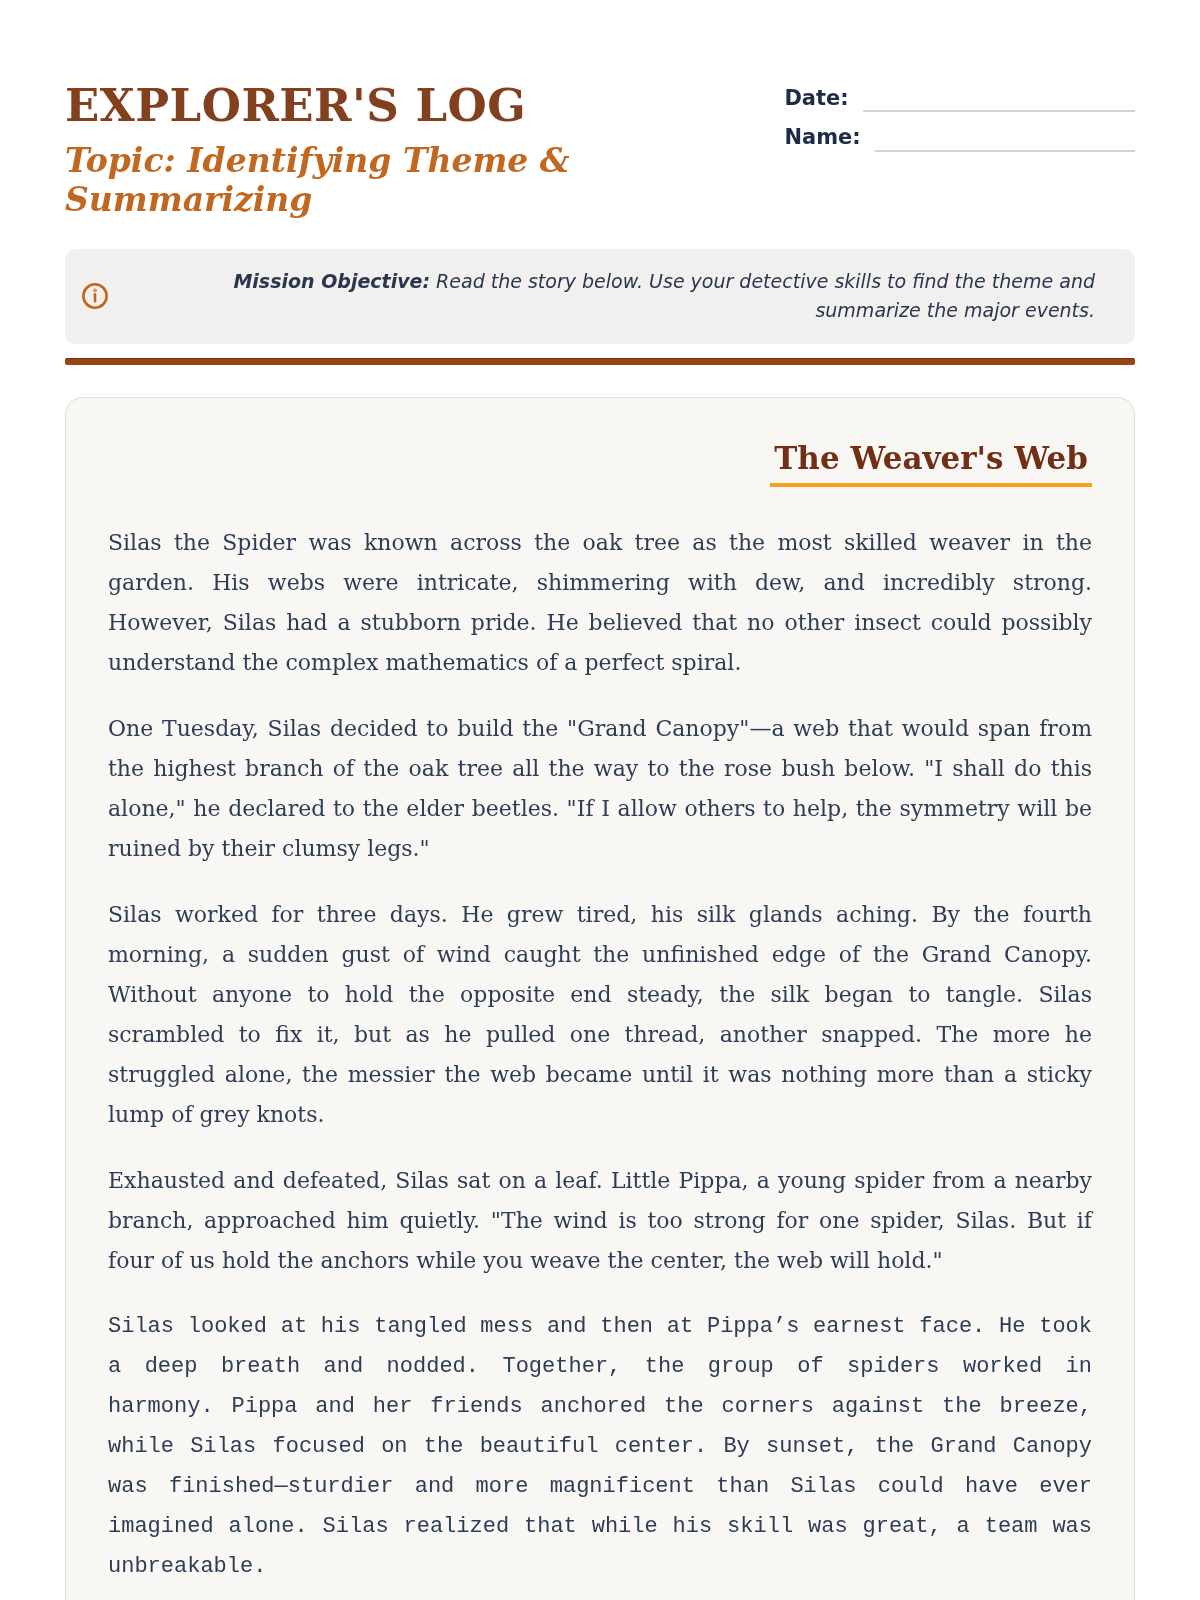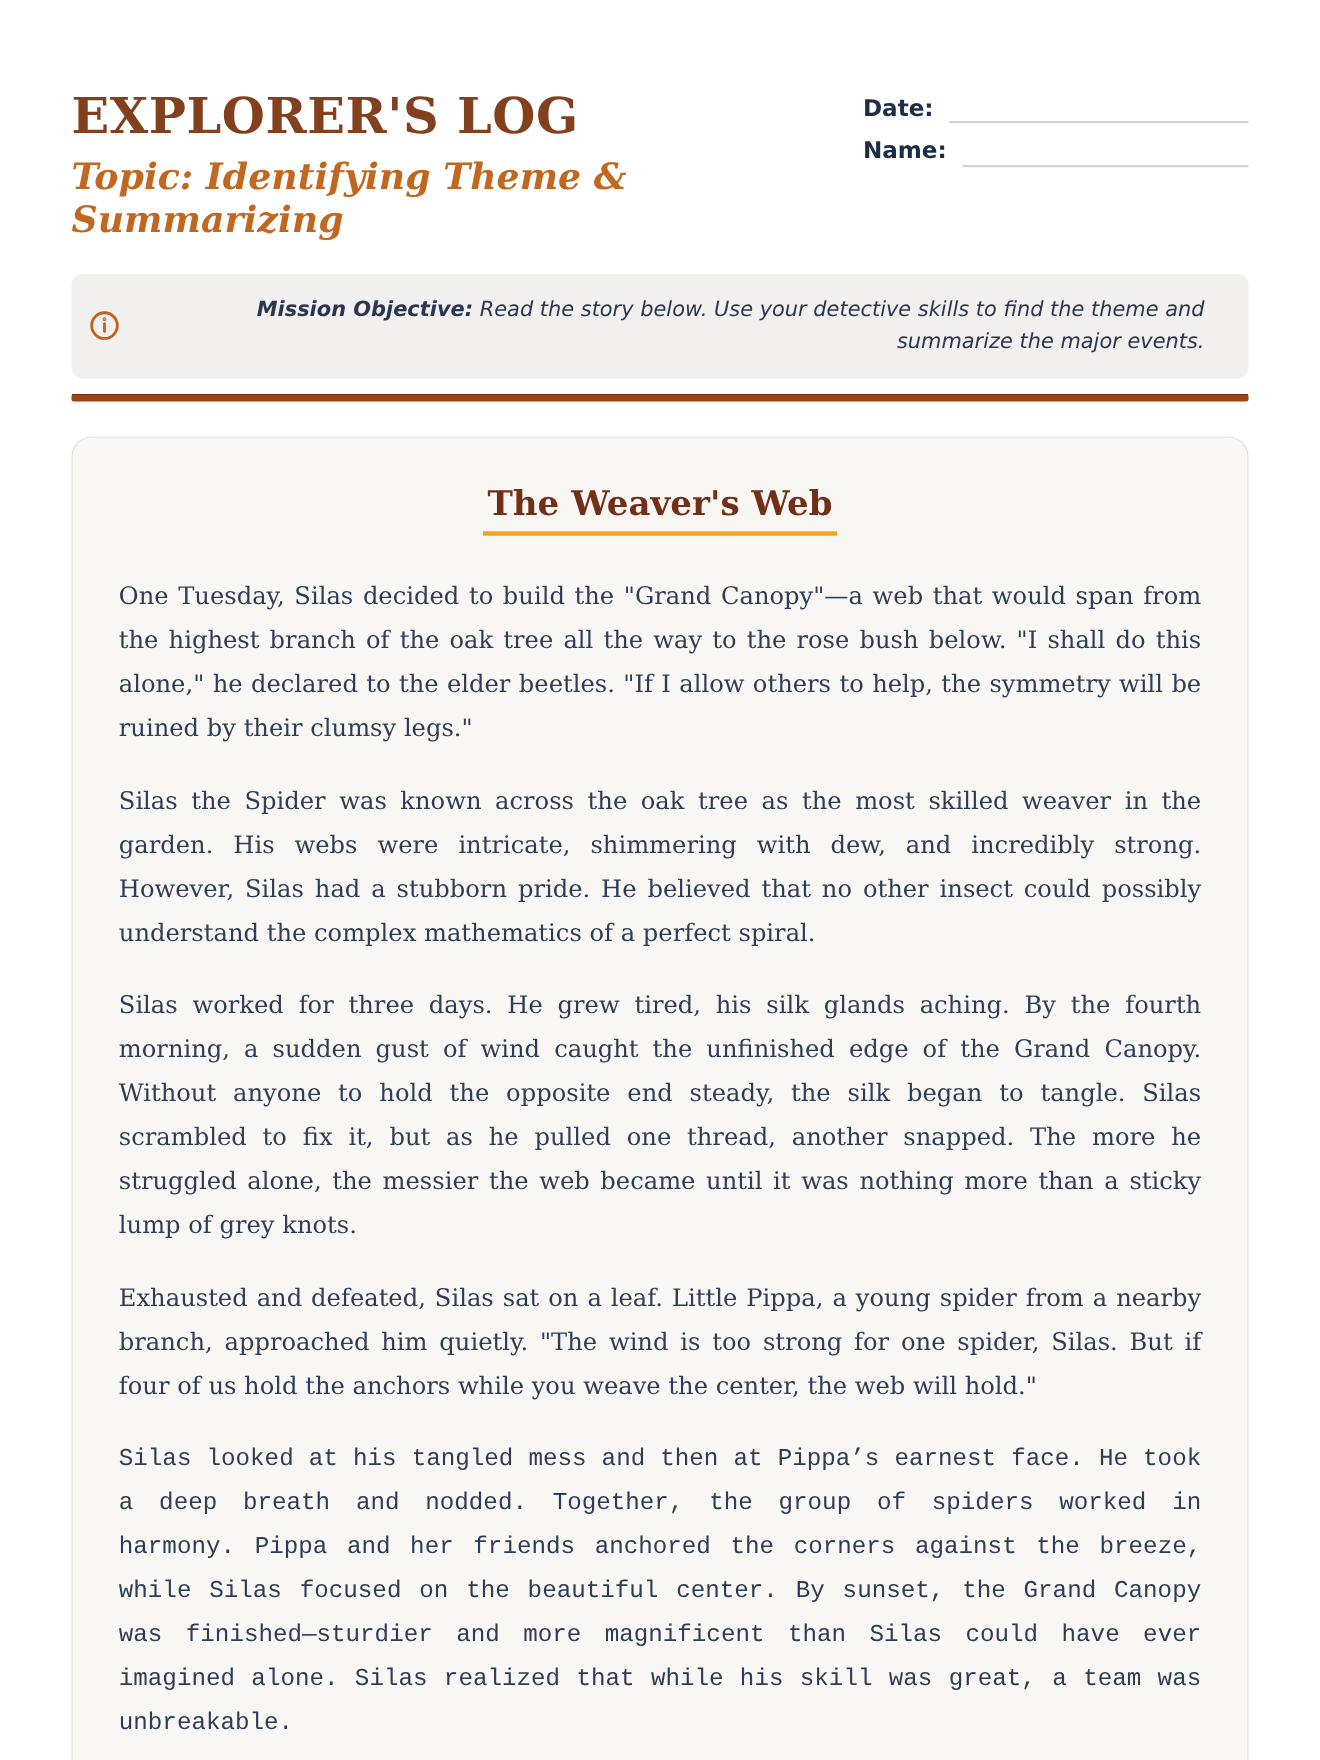--- a/index.html
+++ b/index.html
@@ -40,21 +40,21 @@
   .mission-copy{font-style:italic;font-size:19px;line-height:1.55;color:#2A3650;}
   .mission-copy .m-label{font-weight:700;}
 
   
   .rule{margin-top:14px;height:7px;background:var(--rule-brown);border:none;
     border-top:1px solid #6E2E0C;border-radius:2px;}
 
   
   .story-card{margin-top:32px;background:var(--card-bg);border:1px solid var(--card-border);
     border-radius:18px;padding:42px 42px 46px 42px;min-height:1180px;}
-  .story-title{text-align:center;margin-bottom:36px;}
+  .story-title{text-align:right;margin-bottom:36px;}
   .story-title span{display:inline-block;font-family:"DejaVu Serif","Liberation Serif",serif;
     font-weight:700;font-size:31px;color:var(--story-title-brown);
     border-bottom:4px solid var(--underline-amber);padding:0 4px 7px 4px;}
   .story-card p{font-family:"DejaVu Serif","Liberation Serif",serif;font-size:22px;
     line-height:40px;color:var(--navy-text);text-align:justify;margin-bottom:26px;}
   .story-card p:last-child{margin-bottom:0;font-family:Liberation Mono, monospace;}
 
   
   .section-header{margin-top:32px;display:flex;align-items:center;gap:26px;}
   .badge{width:46px;height:46px;border-radius:50%;background:var(--badge-rust);
@@ -93,22 +93,22 @@
         <circle cx="12" cy="7" r="0.4" fill="#C2621C"></circle>
       </svg>
     </span>
     <p class="mission-copy"><span class="m-label">Mission Objective:</span> <span class="m-text">Read the story below. Use your detective skills to find the theme and summarize the major events.</span></p>
   </div>
 
   <hr class="rule">
 
   <section class="story-card">
     <h2 class="story-title"><span>The Weaver's Web</span></h2>
+    <p>Silas the Spider was known across the oak tree as the most skilled weaver in the garden. His webs were intricate, shimmering with dew, and incredibly strong. However, Silas had a stubborn pride. He believed that no other insect could possibly understand the complex mathematics of a perfect spiral.</p>
     <p>One Tuesday, Silas decided to build the "Grand Canopy"—a web that would span from the highest branch of the oak tree all the way to the rose bush below. "I shall do this alone," he declared to the elder beetles. "If I allow others to help, the symmetry will be ruined by their clumsy legs."</p>
-    <p>Silas the Spider was known across the oak tree as the most skilled weaver in the garden. His webs were intricate, shimmering with dew, and incredibly strong. However, Silas had a stubborn pride. He believed that no other insect could possibly understand the complex mathematics of a perfect spiral.</p>
     <p>Silas worked for three days. He grew tired, his silk glands aching. By the fourth morning, a sudden gust of wind caught the unfinished edge of the Grand Canopy. Without anyone to hold the opposite end steady, the silk began to tangle. Silas scrambled to fix it, but as he pulled one thread, another snapped. The more he struggled alone, the messier the web became until it was nothing more than a sticky lump of grey knots.</p>
     <p>Exhausted and defeated, Silas sat on a leaf. Little Pippa, a young spider from a nearby branch, approached him quietly. "The wind is too strong for one spider, Silas. But if four of us hold the anchors while you weave the center, the web will hold."</p>
     <p>Silas looked at his tangled mess and then at Pippa’s earnest face. He took a deep breath and nodded. Together, the group of spiders worked in harmony. Pippa and her friends anchored the corners against the breeze, while Silas focused on the beautiful center. By sunset, the Grand Canopy was finished—sturdier and more magnificent than Silas could have ever imagined alone. Silas realized that while his skill was great, a team was unbreakable.</p>
   </section>
 
   <div class="section-header">
     <span class="badge">1</span>
     <h3 class="section-title">Identifying the Theme</h3>
   </div>
 

